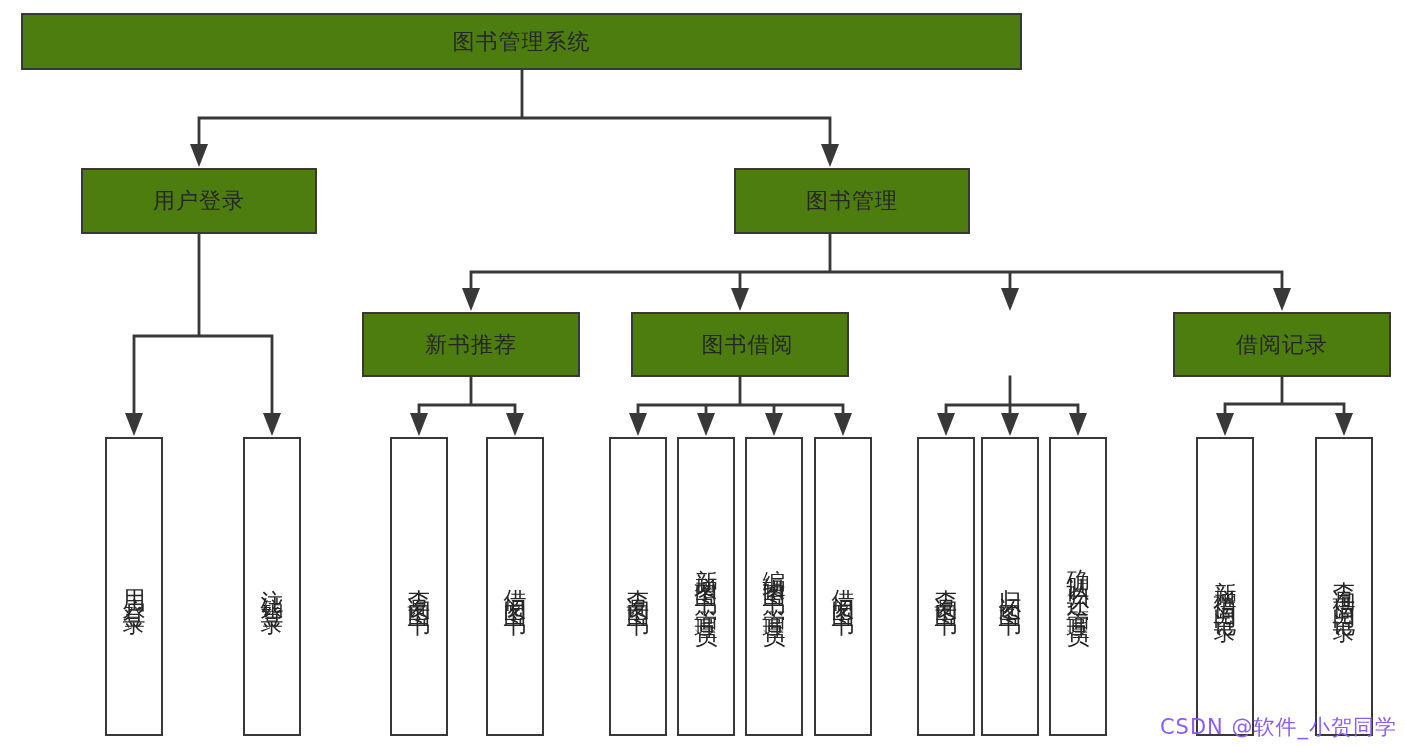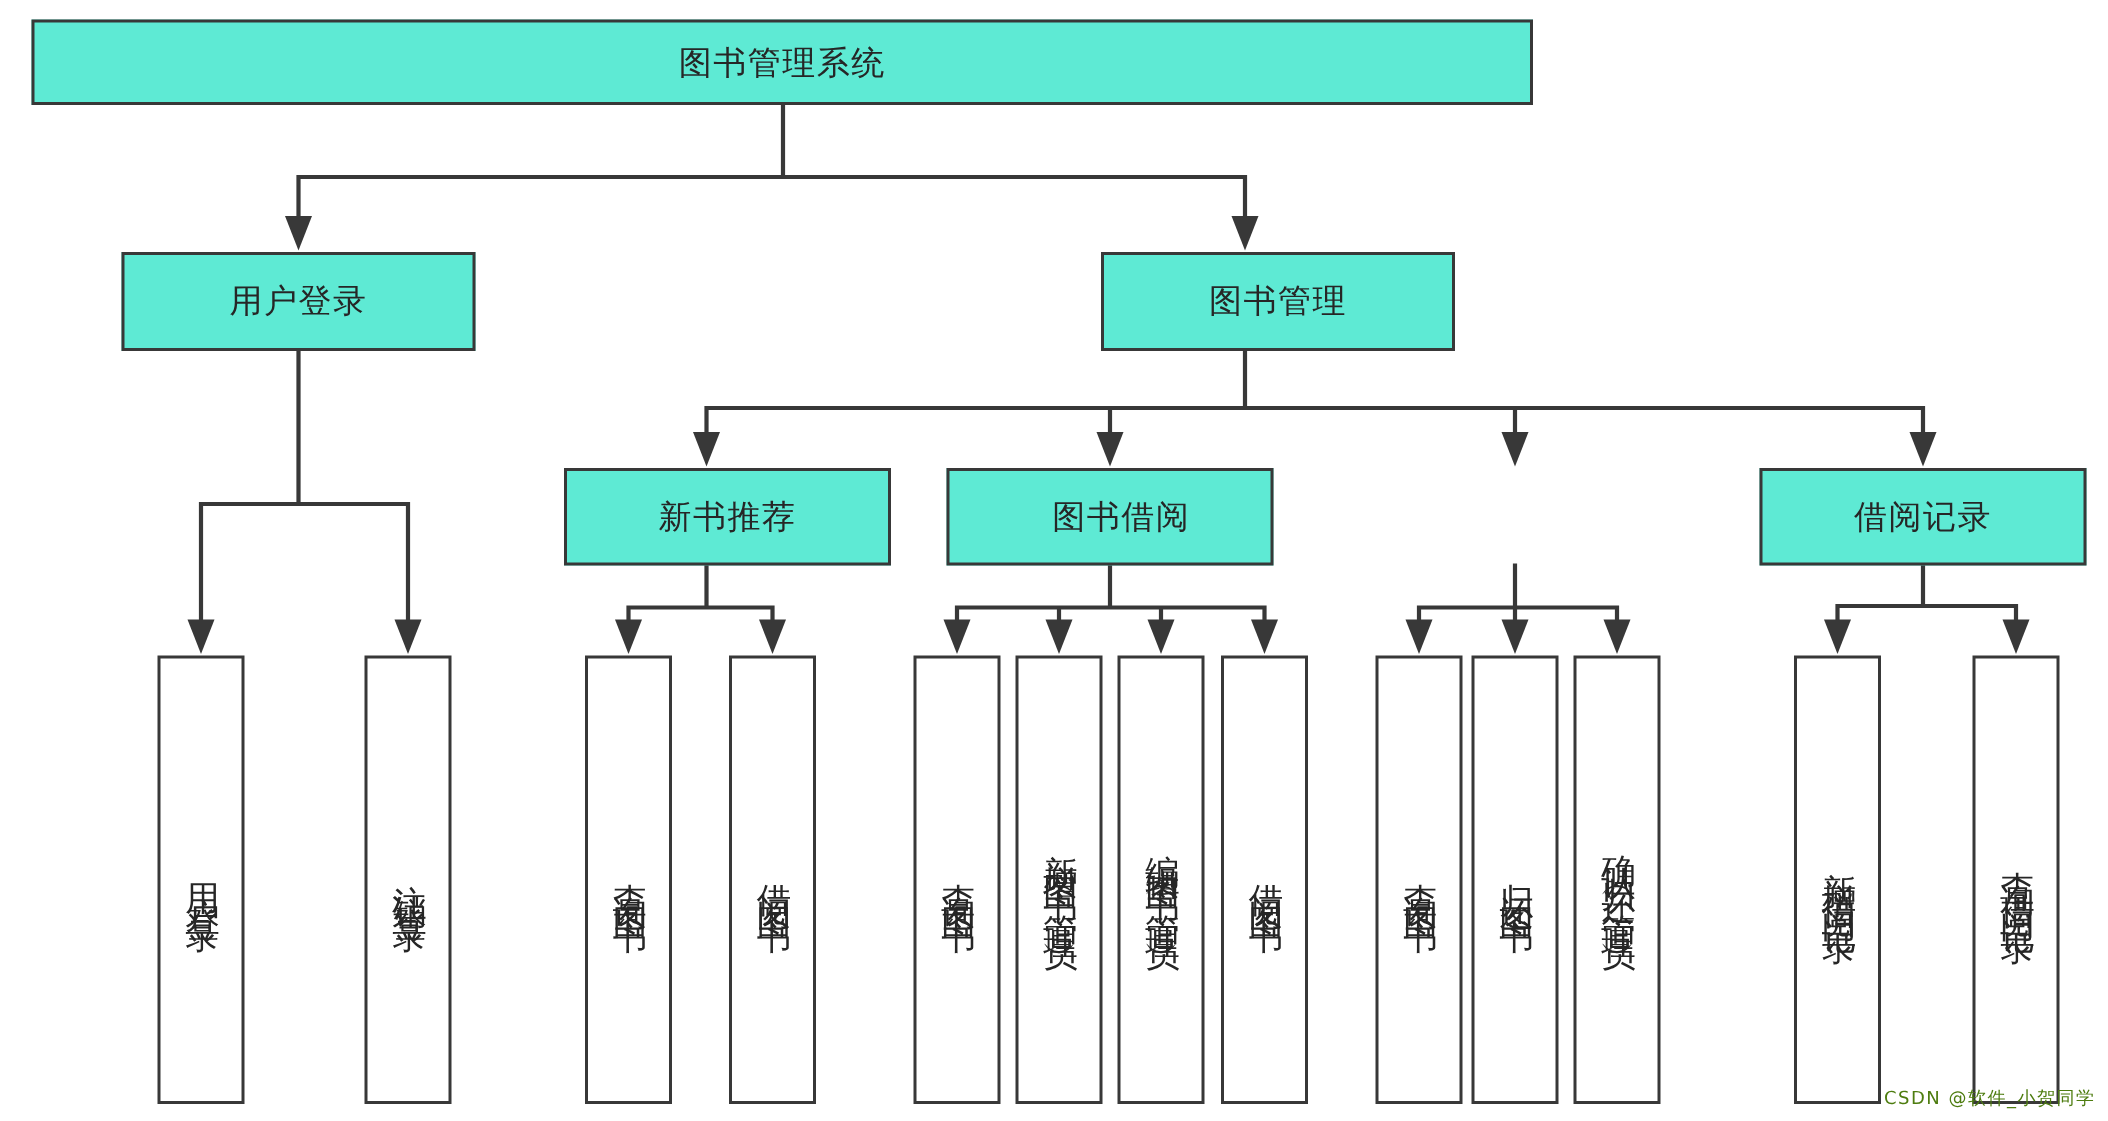--- a/index.html
+++ b/index.html
@@ -17,21 +17,21 @@
   }
   .connectors {
     position: absolute;
     left: 0; top: 0;
     width: 1405px; height: 747px;
   }
   .hbox {
     position: absolute;
     box-sizing: border-box;
     border: 2.5px solid #383838;
-    background: #5eead4;
+    background: #4d7c0f;
     display: flex;
     align-items: center;
     justify-content: center;
     text-align: center;
   }
   .hbox span {
     font-size: 22px;
     color: #262626;
     letter-spacing: 1px;
     white-space: nowrap;
@@ -53,22 +53,22 @@
     text-orientation: mixed;
     font-size: 23px;
     letter-spacing: 8px;
     line-height: 1;
     color: #262626;
   }
   .watermark {
     position: absolute;
     right: 8px;
     bottom: 6px;
-    font-size: 12px;
-    color: #4d7c0f;
+    font-size: 21px;
+    color: #8b5cf6;
     letter-spacing: 1px;
     z-index: 5;
   }
 </style>
 </head>
 <body>
 
 <div class="stage">
 
   <svg class="connectors" viewBox="0 0 1405 747" xmlns="http://www.w3.org/2000/svg" aria-hidden="true">
@@ -118,21 +118,21 @@
     <span>图书管理系统</span>
   </div>
 
   <div class="hbox" style="left:81px;top:168px;width:236px;height:66px;">
     <span>用户登录</span>
   </div>
   <div class="hbox" style="left:711px;top:168px;width:236px;height:66px;margin-left:23px;">
     <span>图书管理</span>
   </div>
 
-  <div class="hbox" style="left:376px;top:312px;width:218px;height:65px;">
+  <div class="hbox" style="left:362px;top:312px;width:218px;height:65px;">
     <span>新书推荐</span>
   </div>
   <div class="hbox" style="left:631px;top:312px;width:218px;height:65px;padding-left:15px;">
     <span>图书借阅</span>
   </div>
   <div class="hbox" style="left:1173px;top:312px;width:218px;height:65px;">
     <span>借阅记录</span>
   </div>
 
   <div class="vbox" style="left:105px;">

